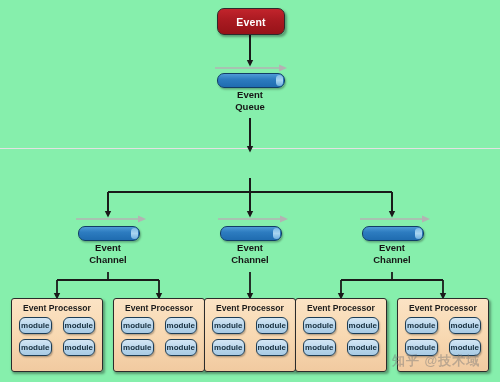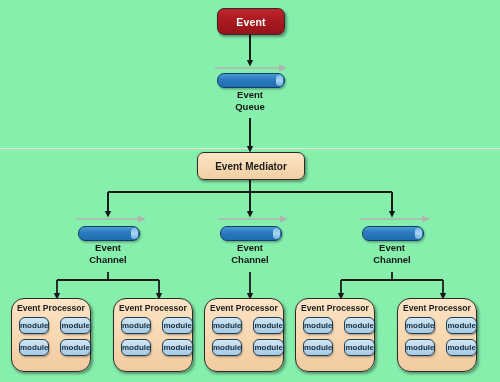--- a/index.html
+++ b/index.html
@@ -97,24 +97,24 @@
     font-size: 9.5px;
     line-height: 11.5px;
     color: #161616;
     font-weight: bold;
     white-space: pre-line;
   }
 
   
   .processor {
     position: absolute;
-    width: 80px;
+    width: 92px;
     height: 74px;
     top: 298px;
-    border-radius: 13px;
+    border-radius: 3px;
     background: linear-gradient(180deg, #fbe3c4 0%, #f8d9b2 50%, #f1caa0 100%);
     border: 1.5px solid #2b2b2b;
     box-shadow: 1.5px 2px 2.5px rgba(0,0,0,0.35);
     box-sizing: border-box;
     padding-top: 4px;
   }
   .processor .ptitle {
     text-align: center;
     font-size: 8.6px;
     font-weight: bold;
@@ -216,23 +216,20 @@
   </svg>
 
   <div class="event-box">
     <span class="lbl">Event</span>
   </div>
 
   <div class="pill" style="left:217px; top:73px; width:66px;"></div>
   <div class="caption" style="left:210px; top:89px; width:80px;">Event
 Queue</div>
 
-  <div class="mediator-box">
-    <span class="lbl">Event Mediator</span>
-  </div>
 
   <div class="pill" style="left:78px; top:226px; width:60px;"></div>
   <div class="caption" style="left:68px; top:242px; width:80px;">Event
 Channel</div>
 
   <div class="pill" style="left:220px; top:226px; width:60px;"></div>
   <div class="caption" style="left:210px; top:242px; width:80px;">Event
 Channel</div>
 
   <div class="pill" style="left:362px; top:226px; width:60px;"></div>
@@ -282,14 +279,15 @@
   <div class="processor" style="left:397px;">
     <div class="ptitle">Event Processor</div>
     <div class="modgrid">
       <div class="module">module</div>
       <div class="module">module</div>
       <div class="module">module</div>
       <div class="module">module</div>
     </div>
   </div>
 
+  <div class="watermark wm-corner">知乎 @技术域</div>
 
 </div>
 
 </body></html>

